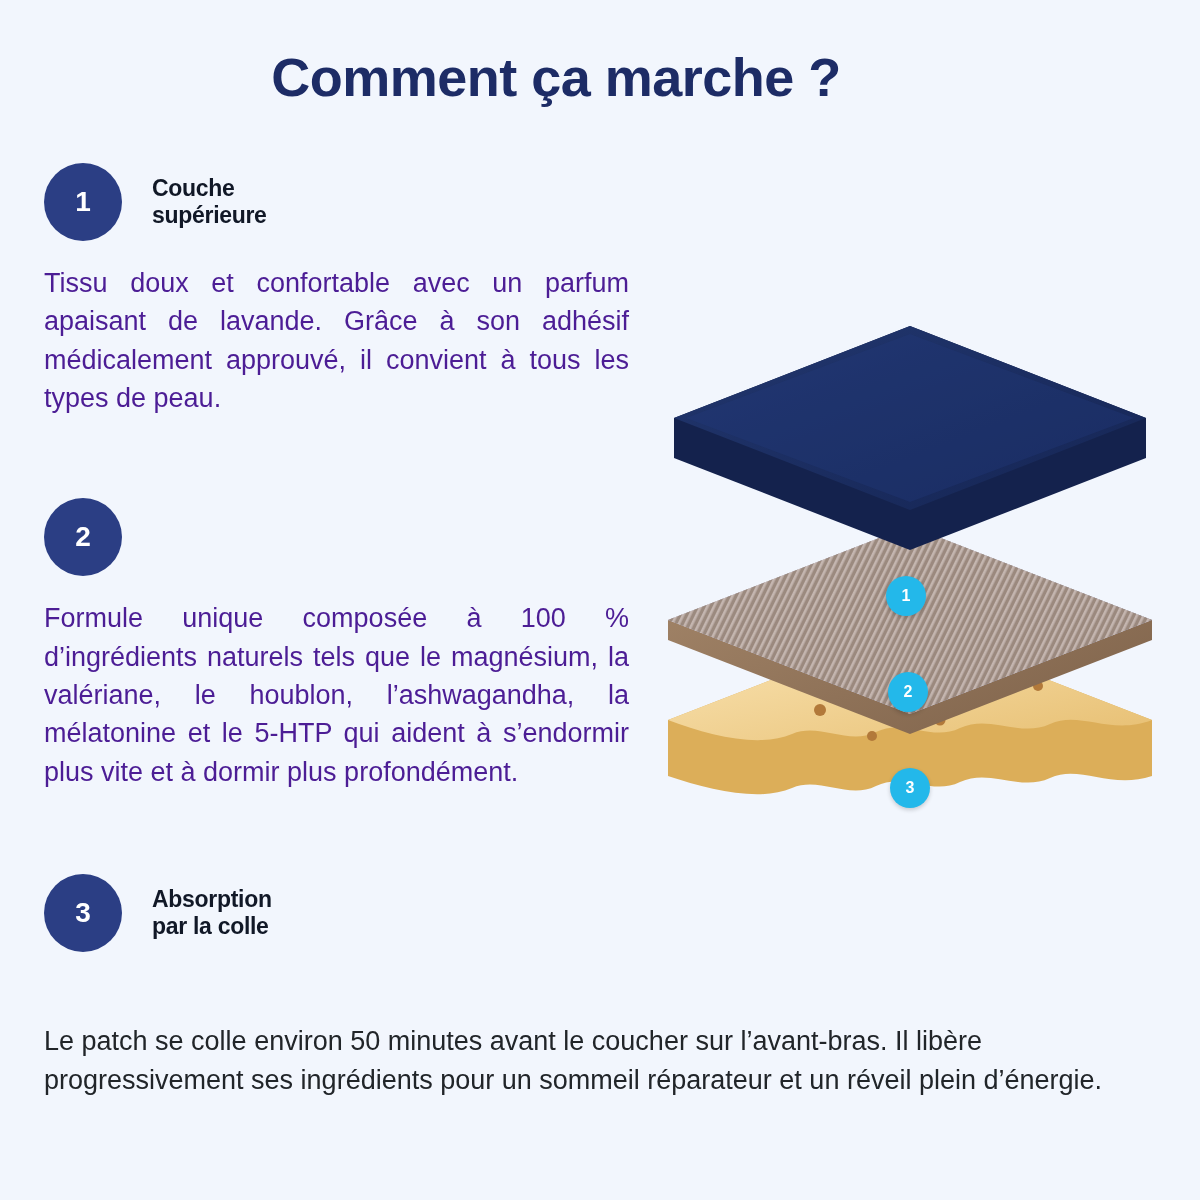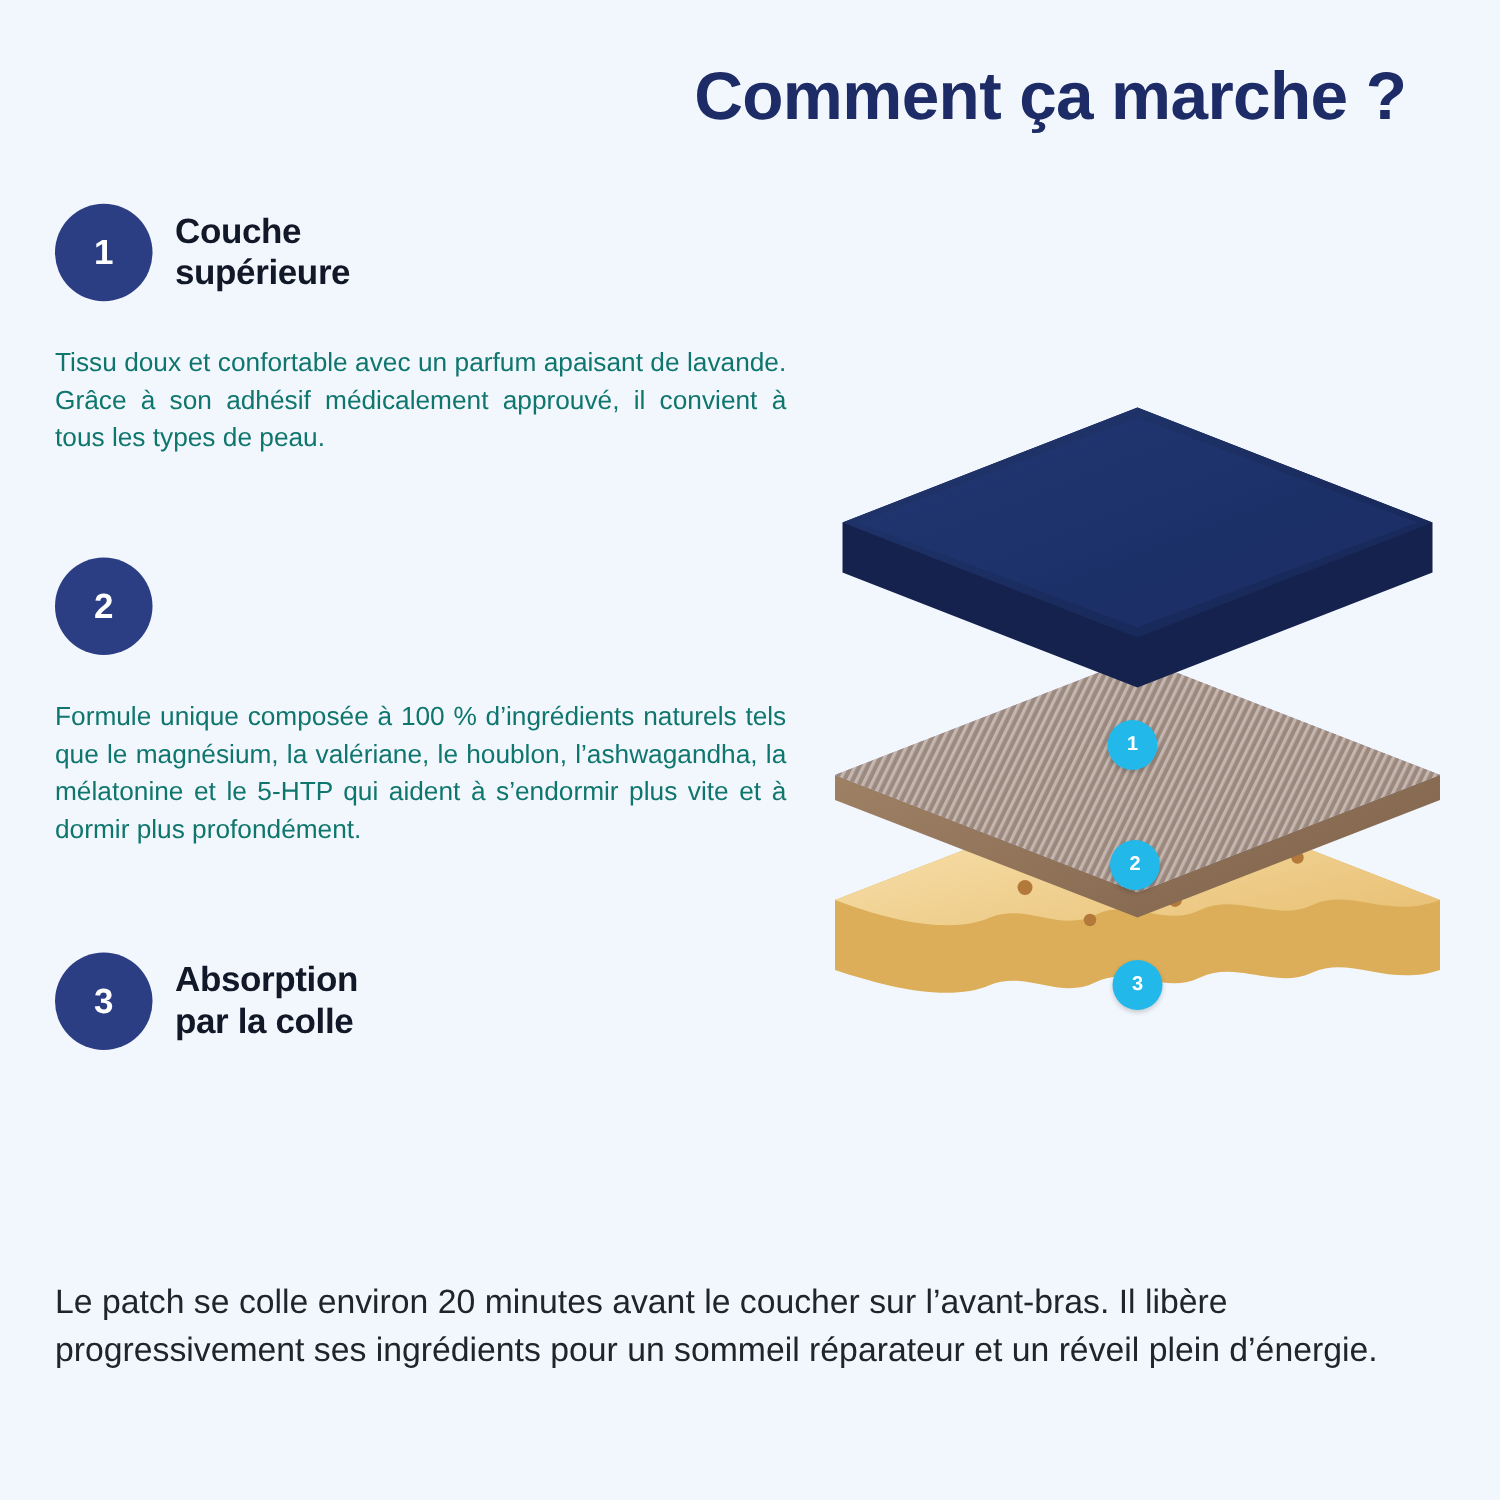--- a/index.html
+++ b/index.html
@@ -20,26 +20,25 @@
     width: 1200px;
     height: 1200px;
     background: #f2f6fd;
   }
 
   .title {
     position: absolute;
     top: 46px;
     left: 0;
     width: 1112px;
-    text-align: right;
+    text-align: center;
     font-size: 54px;
     font-weight: 800;
     letter-spacing: -0.5px;
     color: #1d2c66;
-    padding-left: 13px;
   }
 
   
   .steps {
     position: absolute;
     left: 44px;
     top: 160px;
     width: 585px;
   }
 
@@ -60,33 +59,34 @@
     background: #2b3e84;
     color: #ffffff;
     font-size: 28px;
     font-weight: 700;
     display: flex;
     align-items: center;
     justify-content: center;
   }
 
   .step-title {
-    font-size: 28px;
+    font-size: 23px;
     font-weight: 800;
     line-height: 1.17;
     color: #111827;
     letter-spacing: -0.3px;
     white-space: pre-line;
+    margin-left: 12px;
   }
 
   .step-body {
-    margin-top: 32px;
-    font-size: 21px;
+    margin-top: 20px;
+    font-size: 27px;
     line-height: 1.42;
-    color: #0f766e;
+    color: #4c1d95;
     text-align: justify;
     text-justify: inter-word;
   }
 
   .step-2 { margin-top: 78px; }
   .step-3 { margin-top: 80px; }
 
   .full-width-body {
     position: absolute;
     left: 44px;
@@ -152,21 +152,21 @@
     <div class="step step-3">
       <div class="step-head">
         <div class="badge">3</div>
         <div class="step-title">Absorption
 par la colle</div>
       </div>
     </div>
 
   </div>
 
-  <div class="full-width-body">Le patch se colle environ 20 minutes avant le coucher sur l’avant-bras. Il libère progressivement ses ingrédients pour un sommeil réparateur et un réveil plein d’énergie.</div>
+  <div class="full-width-body">Le patch se colle environ 50 minutes avant le coucher sur l’avant-bras. Il libère progressivement ses ingrédients pour un sommeil réparateur et un réveil plein d’énergie.</div>
 
   <div class="illustration">
     <svg width="540" height="580" viewBox="0 0 540 580" xmlns="http://www.w3.org/2000/svg">
       <defs>
         <linearGradient id="gTop" x1="0" y1="0" x2="1" y2="1">
           <stop offset="0%" stop-color="#22376f"></stop>
           <stop offset="100%" stop-color="#152554"></stop>
         </linearGradient>
         <linearGradient id="gMidLight" x1="0" y1="0" x2="1" y2="1">
           <stop offset="0%" stop-color="#b9b5c8"></stop>

